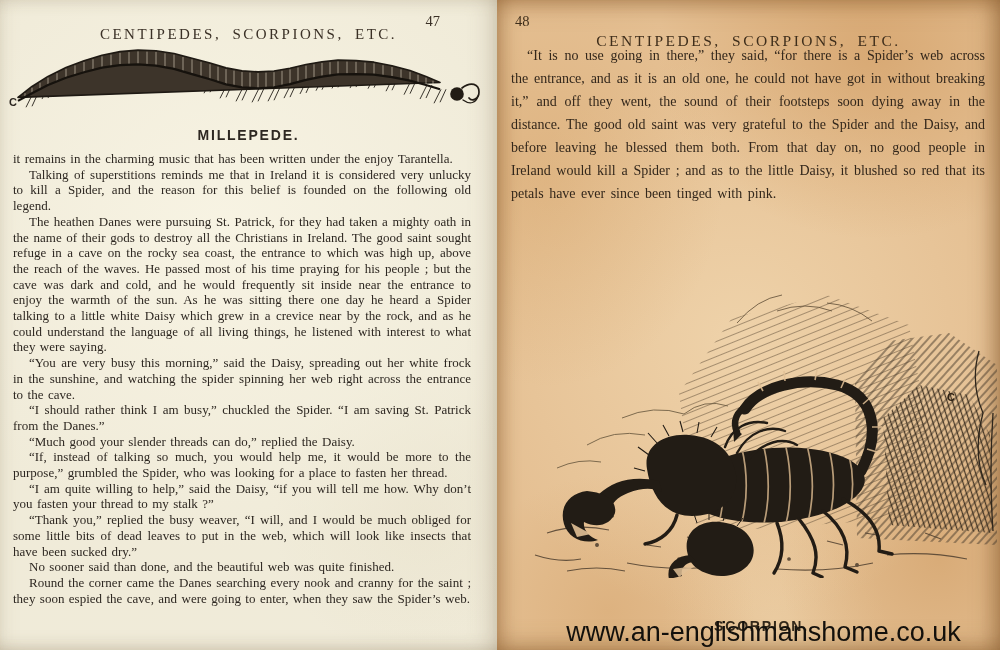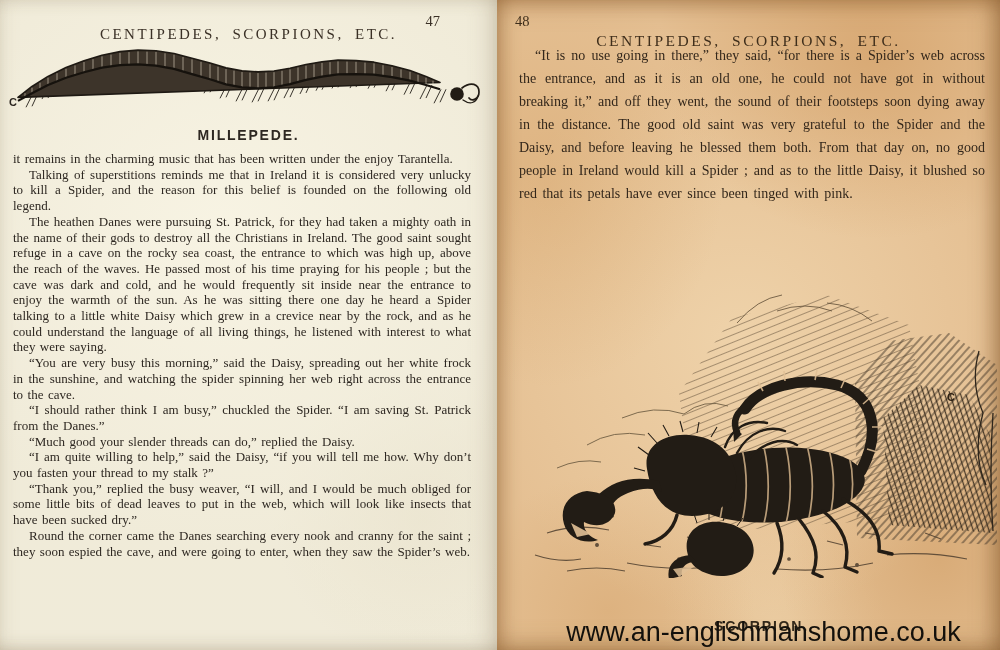--- a/index.html
+++ b/index.html
@@ -63,21 +63,21 @@
   .right .fig-caption { top:618px; padding-left:26px; color:#33281a; }
 
   .body-text {
     position:absolute; text-align:justify;
   }
   .left .body-text {
     left:13px; right:26px; top:151px;
     font-size:13px; line-height:15.7px; color:#2d2721; word-spacing:1.2px;
   }
   .right .body-text {
-    left:22px; right:15px; top:44px;
+    left:14px; right:15px; top:44px;
     font-size:14px; line-height:23px; color:#33271b; word-spacing:2px;
   }
   .body-text p { text-indent:16px; }
   .body-text p.cont { text-indent:0; }
 
   .illustration { position:absolute; }
   #millipede-svg { left:6px;  top:32px;  }
   #scorpion-svg  { left:30px; top:233px; }
 
   .watermark {
@@ -215,22 +215,24 @@
 
     <div class="fig-caption">MILLEPEDE.</div>
 
     <div class="body-text">
       <p class="cont">it remains in the charming music that has been written under the enjoy Tarantella.</p>
       <p>Talking of superstitions reminds me that in Ireland it is considered very unlucky to kill a Spider, and the reason for this belief is founded on the following old legend.</p>
       <p>The heathen Danes were pursuing St. Patrick, for they had taken a mighty oath in the name of their gods to destroy all the Christians in Ireland.  The good saint sought refuge in a cave on the rocky sea coast, the entrance to which was high up, above the reach of the waves.  He passed most of his time praying for his people ; but the cave was dark and cold, and he would frequently sit inside near the entrance to enjoy the warmth of the sun.  As he was sitting there one day he heard a Spider talking to a little white Daisy which grew in a crevice near by the rock, and as he could understand the language of all living things, he listened with interest to what they were saying.</p>
       <p>“You are very busy this morning,” said the Daisy, spreading out her white frock in the sunshine, and watching the spider spinning her web right across the entrance to the cave.</p>
       <p>“I should rather think I am busy,” chuckled the Spider.  “I am saving St. Patrick from the Danes.”</p>
       <p>“Much good your slender threads can do,” replied the Daisy.</p>
+      <p>“If, instead of talking so much, you would help me, it would be more to the purpose,” grumbled the Spider, who was looking for a place to fasten her thread.</p>
       <p>“I am quite willing to help,” said the Daisy, “if you will tell me how.  Why don’t you fasten your thread to my stalk ?”</p>
       <p>“Thank you,” replied the busy weaver, “I will, and I would be much obliged for some little bits of dead leaves to put in the web, which will look like insects that have been sucked dry.”</p>
+      <p>No sooner said than done, and the beautiful web was quite finished.</p>
       <p>Round the corner came the Danes searching every nook and cranny for the saint ; they soon espied the cave, and were going to enter, when they saw the Spider’s web.</p>
     </div>
   </section>
 
   <section class="page right">
     <div class="pageno">48</div>
     <div class="running-title">CENTIPEDES, SCORPIONS, ETC.</div>
 
     <div class="body-text">
       <p>“It is no use going in there,” they said, “for there is a Spider’s web across the entrance, and as it is an old one, he could not have got in without breaking it,” and off they went, the sound of their footsteps soon dying away in the distance.  The good old saint was very grateful to the Spider and the Daisy, and before leaving he blessed them both.  From that day on, no good people in Ireland would kill a Spider ; and as to the little Daisy, it blushed so red that its petals have ever since been tinged with pink.</p>

